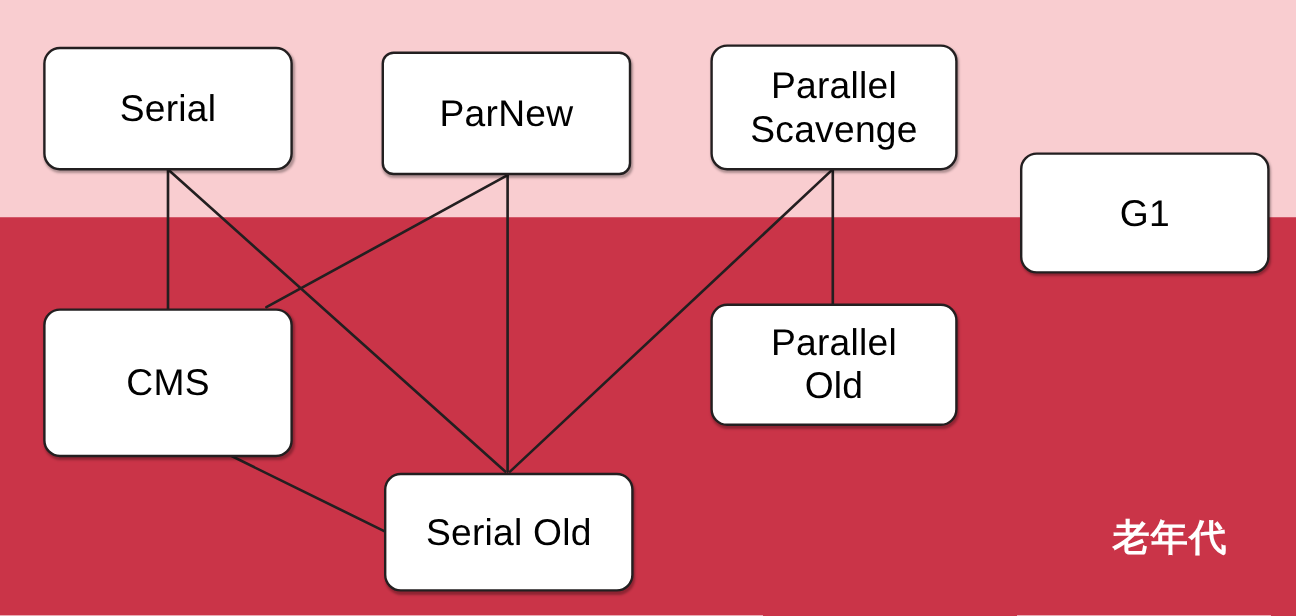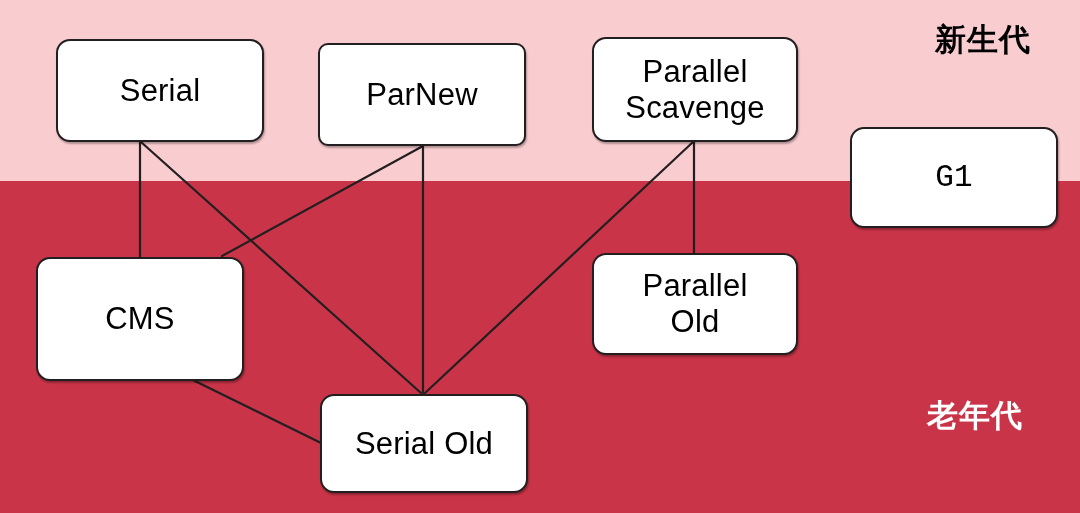--- a/index.html
+++ b/index.html
@@ -66,21 +66,21 @@
     white-space: nowrap;
   }
   #zone-label-young {
     color: #000000;
     left: 935px;
     top: 19px;
   }
   #zone-label-old {
     color: #ffffff;
     left: 927px;
-    top: 395px;
+    top: 427px;
     font-family: Liberation Serif, serif;
   }
 </style>
 </head>
 <body>
 
 <div id="stage">
 
   <div class="band" id="band-young" style="background: rgb(249, 205, 208);"></div>
   <div class="band" id="band-old" style="background: rgb(202, 52, 72);"></div>
@@ -88,40 +88,39 @@
   <svg id="edge-layer" viewBox="0 0 1080 513" xmlns="http://www.w3.org/2000/svg">
       <line x1="140" y1="142" x2="140" y2="257" stroke="#231f20" stroke-width="2.2" stroke-linecap="round"></line>
       <line x1="141" y1="142" x2="421" y2="393" stroke="#231f20" stroke-width="2.2" stroke-linecap="round"></line>
       <line x1="423" y1="146" x2="222" y2="256" stroke="#231f20" stroke-width="2.2" stroke-linecap="round"></line>
       <line x1="423" y1="146" x2="423" y2="393" stroke="#231f20" stroke-width="2.2" stroke-linecap="round"></line>
       <line x1="694" y1="142" x2="694" y2="253" stroke="#231f20" stroke-width="2.2" stroke-linecap="round"></line>
       <line x1="693" y1="142" x2="425" y2="393" stroke="#231f20" stroke-width="2.2" stroke-linecap="round"></line>
       <line x1="142" y1="355" x2="321" y2="443" stroke="#231f20" stroke-width="2.2" stroke-linecap="round"></line>
     </svg>
 
-  <div class="node" id="node-serial" style="left: 36px; top: 39px; width: 208px; height: 103px; background: rgb(255, 255, 255); border-color: rgb(35, 31, 32); margin-left: 20px;">
+  <div class="node" id="node-serial" style="left: 36px; top: 39px; width: 208px; height: 103px; background: rgb(255, 255, 255); border-color: rgb(35, 31, 32);">
     <span>Serial</span>
   </div>
   <div class="node" id="node-parnew" style="left: 318px; top: 43px; width: 208px; height: 103px; background: rgb(255, 255, 255); border-color: rgb(35, 31, 32); border-radius: 10px;">
     <span>ParNew</span>
   </div>
   <div class="node" id="node-parallel-scavenge" style="left: 592px; top: 37px; width: 206px; height: 105px; background: rgb(255, 255, 255); border-color: rgb(35, 31, 32);">
     <span>Parallel
 Scavenge</span>
   </div>
-  <div class="node" id="node-g1" style="left: 850px; top: 127px; width: 208px; height: 101px; background: rgb(255, 255, 255); border-color: rgb(35, 31, 32); font-family: Liberation Mono, monospace;">
+  <div class="node" id="node-g1" style="left: 850px; top: 127px; width: 208px; height: 101px; background: rgb(255, 255, 255); border-color: rgb(35, 31, 32);">
     <span>G1</span>
   </div>
   <div class="node" id="node-cms" style="left: 36px; top: 257px; width: 208px; height: 124px; background: rgb(255, 255, 255); border-color: rgb(35, 31, 32);">
     <span>CMS</span>
   </div>
   <div class="node" id="node-parallel-old" style="left: 592px; top: 253px; width: 206px; height: 102px; background: rgb(255, 255, 255); border-color: rgb(35, 31, 32);">
     <span>Parallel
 Old</span>
   </div>
   <div class="node" id="node-serial-old" style="left: 320px; top: 394px; width: 208px; height: 99px; background: rgb(255, 255, 255); border-color: rgb(35, 31, 32);">
     <span>Serial Old</span>
   </div>
 
-  <div class="zone-label" id="zone-label-young" style="color: rgb(0, 0, 0);">新生代</div>
   <div class="zone-label" id="zone-label-old" style="color: rgb(255, 255, 255);">老年代</div>
 
 </div>
 
 </body></html>

